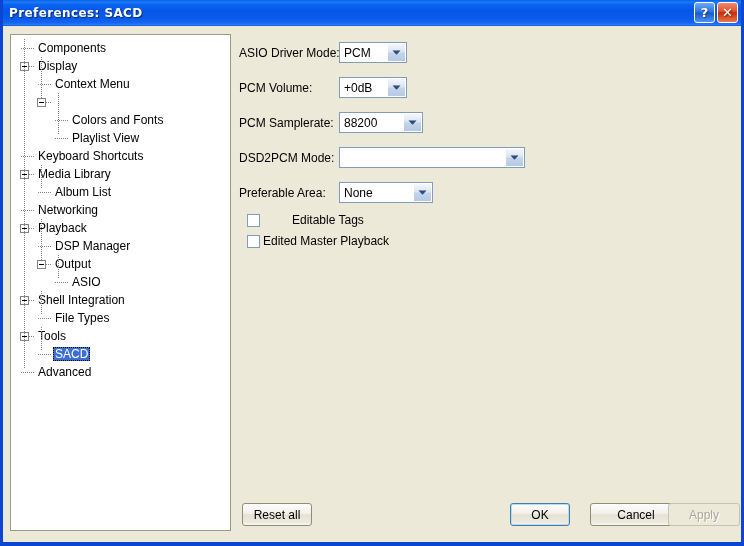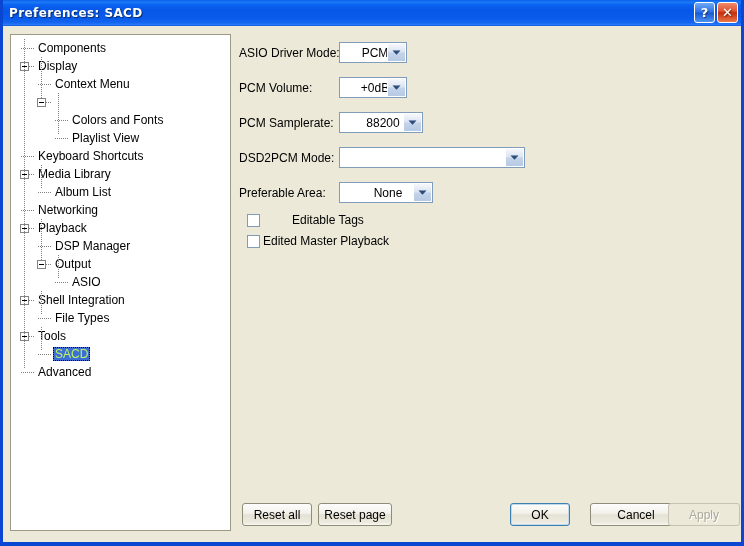--- a/index.html
+++ b/index.html
@@ -108,21 +108,21 @@
     font-size: 12px;
     color: #000000;
     cursor: default;
   }
   .tree-label {
     padding: 0 2px;
     line-height: 14px;
   }
   .tree-row.selected .tree-label {
     background: #3B6FD4;
-    color: #bef264;
+    color: #ffffff;
     outline: 1px dotted #000000;
     outline-offset: -1px;
   }
   
   .expander {
     position: absolute;
     width: 9px; height: 9px;
     box-sizing: border-box;
     border: 1px solid #848284;
     background: #ffffff;
@@ -173,21 +173,20 @@
   
   .combo {
     position: relative;
     height: 21px;
     box-sizing: border-box;
     background: #ffffff;
     border: 1px solid #7F9DB9;
     display: flex;
     align-items: center;
     cursor: default;
-    justify-content: center;
   }
   .combo-value {
     font-family: "Liberation Sans", sans-serif;
     font-size: 12px;
     color: #000000;
     padding-left: 4px;
     white-space: nowrap;
     overflow: hidden;
   }
   .combo-arrow {
@@ -430,19 +429,18 @@
             <span class="check-label">Editable Tags</span>
           </div>
           <div class="check-row" style="top: 200px;">
             <div class="checkbox"></div>
             <span class="check-label">Edited Master Playback</span>
           </div>
         </div>
     </div>
 
     <div class="btn" style="left:239px; bottom:13px; width:70px;">Reset all</div>
-    <div class="btn" style="left:315px; bottom:13px; width:74px;">Reset page</div>
     <div class="btn default" style="left:507px; bottom:13px; width:60px;">OK</div>
     <div class="btn" style="left:587px; bottom:13px; width:92px;">Cancel</div>
     <div class="btn disabled" style="left:665px; bottom:13px; width:72px;">Apply</div>
 
   </div>
 </div>
 
 </body></html>

